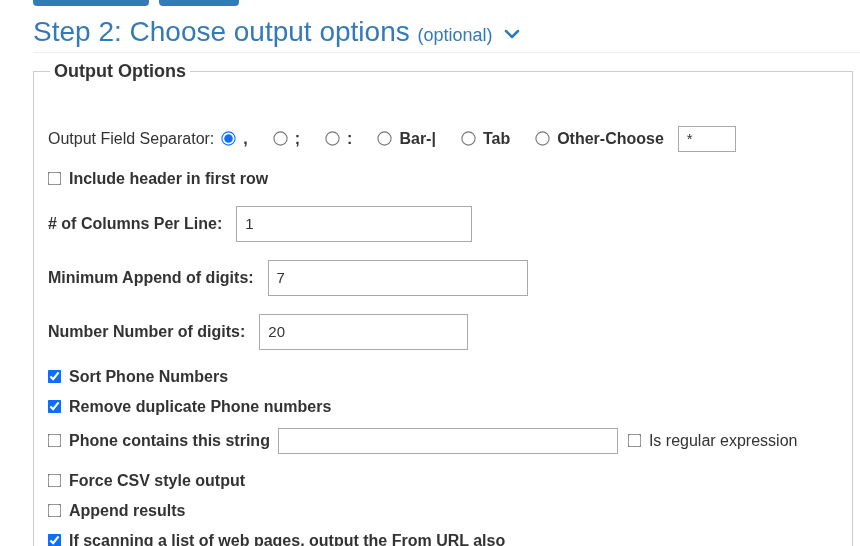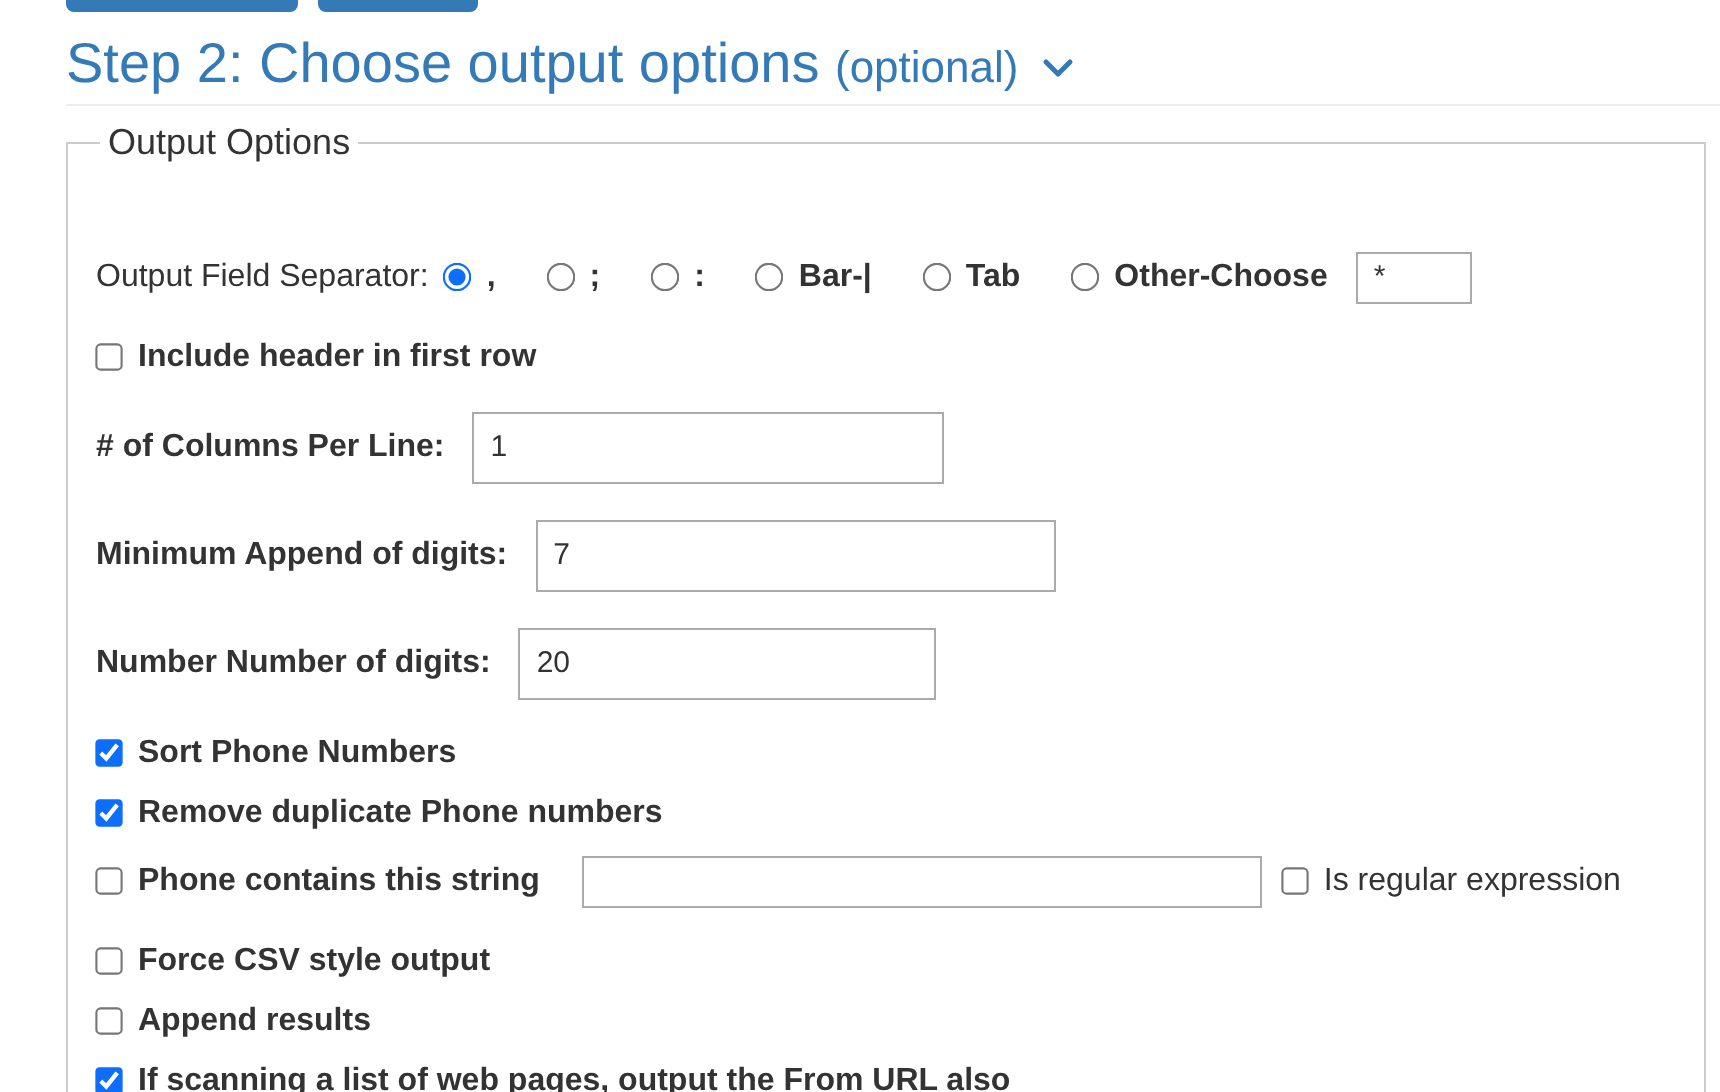--- a/index.html
+++ b/index.html
@@ -28,38 +28,38 @@
       font-size: 28px;
       color: #337ab7;
       font-weight: 400;
       margin: 4px 0 8px 33px;
       border-bottom: 1px solid #eee;
       width: 829px;
       padding-bottom: 0;
       line-height: 1.3;
     }
     .step-title .optional {
-      font-size: 22px;
+      font-size: 18px;
       color: #337ab7;
       font-weight: 400;
     }
     .chevron {
       display: inline-block;
       vertical-align: middle;
       margin-left: 4px;
     }
     fieldset {
       border: 1px solid #ccc;
       margin: 8px 0 0 33px;
       padding: 0 14px 14px 14px;
       width: 820px;
     }
     legend {
       font-size: 18px;
-      font-weight: 400;
+      font-weight: 700;
       color: #333;
       padding: 0 4px;
       margin-left: 2px;
     }
     .row {
       display: flex;
       align-items: center;
       flex-wrap: wrap;
       gap: 4px;
       margin-top: 18px;
@@ -151,21 +151,21 @@
     <label class="label-bold">Sort Phone Numbers</label>
   </div>
 
   <div class="row row-tight">
     <input type="checkbox" checked="" style="">
     <label class="label-bold">Remove duplicate Phone numbers</label>
   </div>
 
   <div class="row row-tight">
     <input type="checkbox" style="">
-    <label class="label-bold" style="margin-right:17px;">Phone contains this string</label>
+    <label class="label-bold" style="margin-right:4px;">Phone contains this string</label>
     <input type="text" class="contain" value="" style="">
     <input type="checkbox" style="margin-left: 6px;">
     <label>Is regular expression</label>
   </div>
 
   <div class="row">
     <input type="checkbox" style="">
     <label class="label-bold">Force CSV style output</label>
   </div>
 

